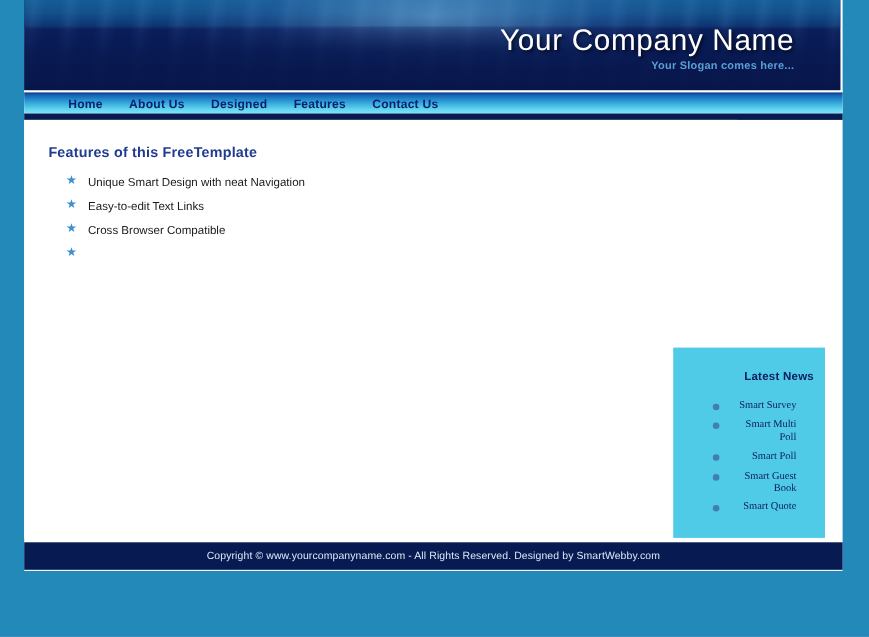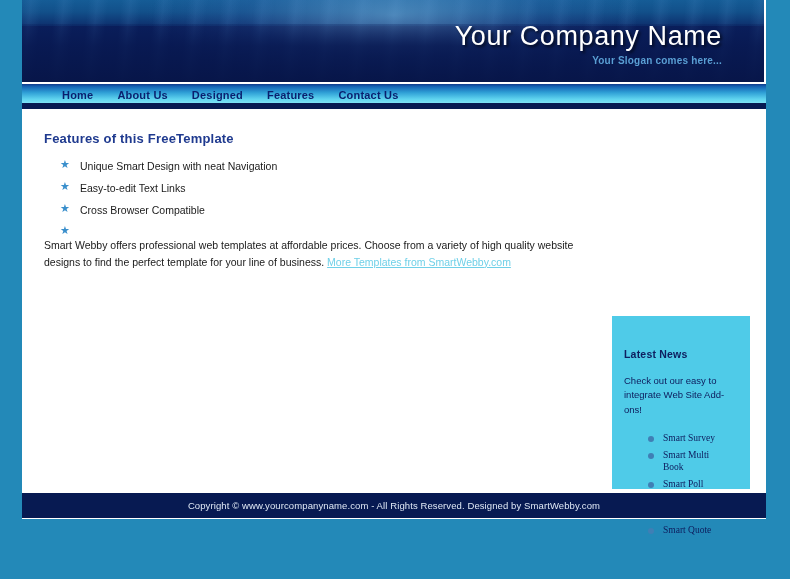--- a/index.html
+++ b/index.html
@@ -196,21 +196,22 @@
   
   #sidebar {
     position: absolute;
     left: 590px;
     top: 207px;
     width: 138px;
     height: 173px;
     background: #4fcbe8;
   }
   #sidebar-inner {
-    padding: 32px 10px 0 12px;
+    padding: 20px 10px 0 12px;
+    text-align: right;
   }
   h3#sidebar-heading {
     margin: 0 0 14px 0;
     color: #0f2060;
     font-size: 10.5px;
     font-weight: bold;
     letter-spacing: 0.2px;
   }
   p#sidebar-text {
     margin: 0 0 12px 0;
@@ -315,35 +316,33 @@
         </li>
         <li>
           <span class="star">★</span>
           <span>Cross Browser Compatible</span>
         </li>
         <li>
           <span class="star">★</span>
         </li>
       </ul>
 
-      <p id="intro-paragraph"><span>Smart Webby offers professional web templates at affordable prices. Choose from a variety of high quality website designs to find the perfect template for your line of business. </span><a id="more-templates-link" href="#">More Templates from SmartWebby.com</a></p>
     </div>
 
     <div id="sidebar">
       <div id="sidebar-inner">
         <h3 id="sidebar-heading">Latest News</h3>
-        <p id="sidebar-text">Check out our easy to integrate Web Site Add-ons!</p>
         <ul id="sidebar-list">
           <li>
             <span class="dot"></span>
             <span>Smart Survey</span>
           </li>
           <li>
             <span class="dot"></span>
-            <span>Smart Multi Book</span>
+            <span>Smart Multi Poll</span>
           </li>
           <li>
             <span class="dot"></span>
             <span>Smart Poll</span>
           </li>
           <li>
             <span class="dot"></span>
             <span>Smart Guest Book</span>
           </li>
           <li>

